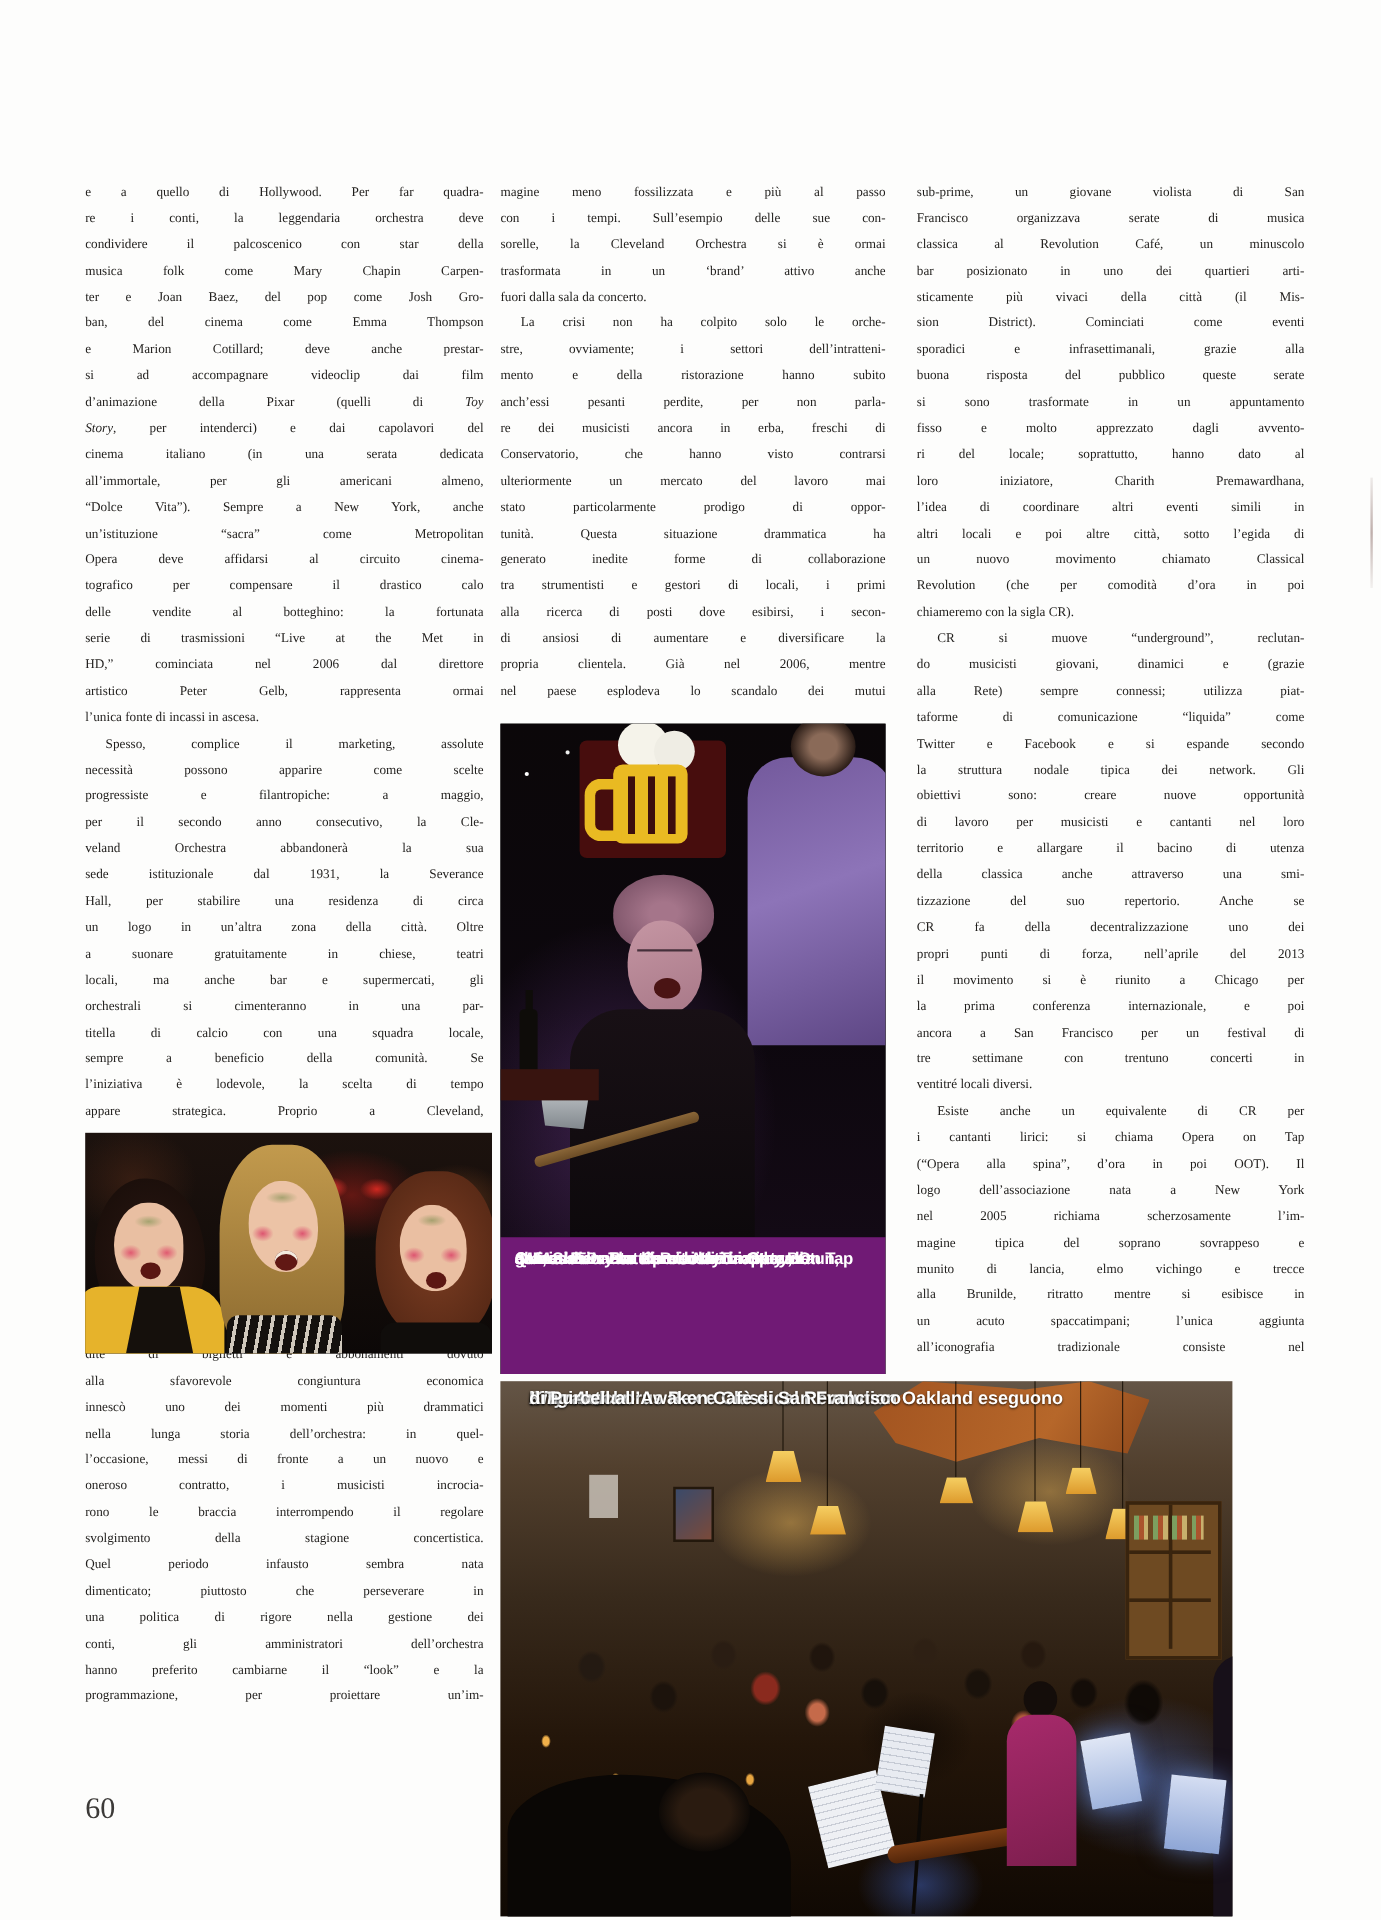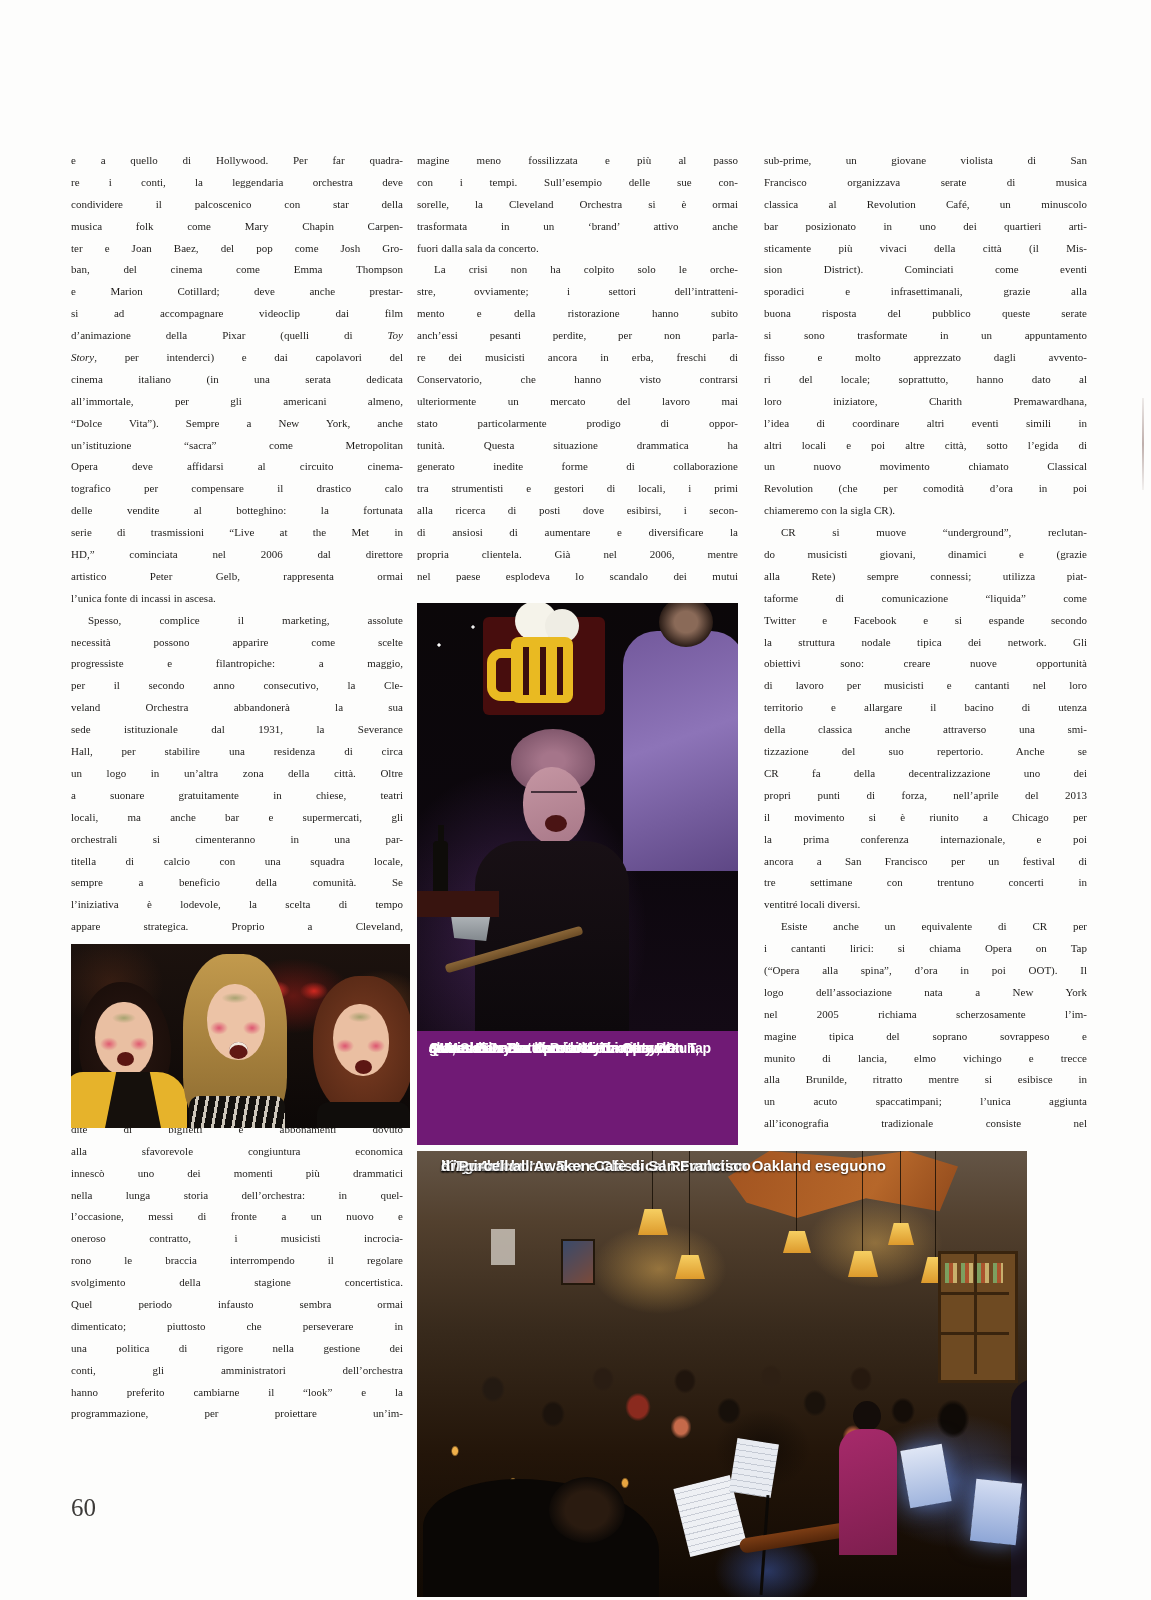--- a/index.html
+++ b/index.html
@@ -266,21 +266,21 @@
   <div class="col col1b">
       <div class="tl"><span>nel 2010, il declino vertiginoso nelle ven-</span></div>
       <div class="tl"><span>dite di biglietti e abbonamenti dovuto</span></div>
       <div class="tl"><span>alla sfavorevole congiuntura economica</span></div>
       <div class="tl"><span>innescò uno dei momenti più drammatici</span></div>
       <div class="tl"><span>nella lunga storia dell’orchestra: in quel-</span></div>
       <div class="tl"><span>l’occasione, messi di fronte a un nuovo e</span></div>
       <div class="tl"><span>oneroso contratto, i musicisti incrocia-</span></div>
       <div class="tl"><span>rono le braccia interrompendo il regolare</span></div>
       <div class="tl"><span>svolgimento della stagione concertistica.</span></div>
-      <div class="tl"><span>Quel periodo infausto sembra ormai</span></div>
+      <div class="tl"><span>Quel periodo infausto sembra nata</span></div>
       <div class="tl"><span>dimenticato; piuttosto che perseverare in</span></div>
       <div class="tl"><span>una politica di rigore nella gestione dei</span></div>
       <div class="tl"><span>conti, gli amministratori dell’orchestra</span></div>
       <div class="tl"><span>hanno preferito cambiarne il “look” e la</span></div>
       <div class="tl"><span>programmazione, per proiettare un’im-</span></div>
     </div>
 
   <div class="photo photo-left">
     <div class="hairL"></div>
     <div class="faceL"></div>

